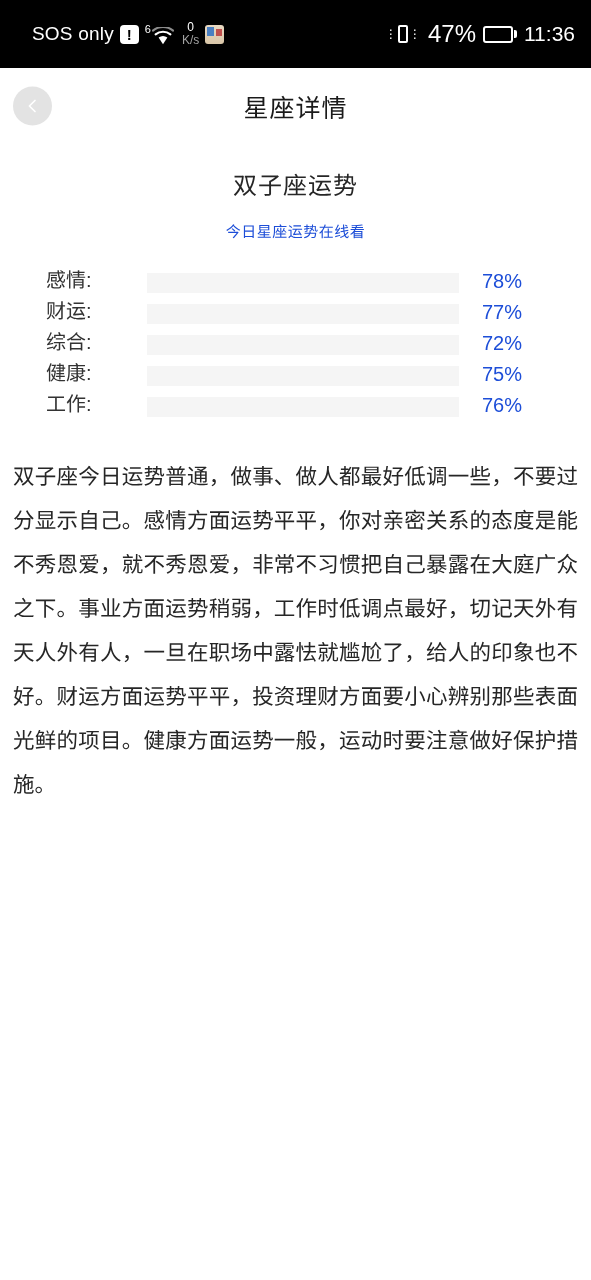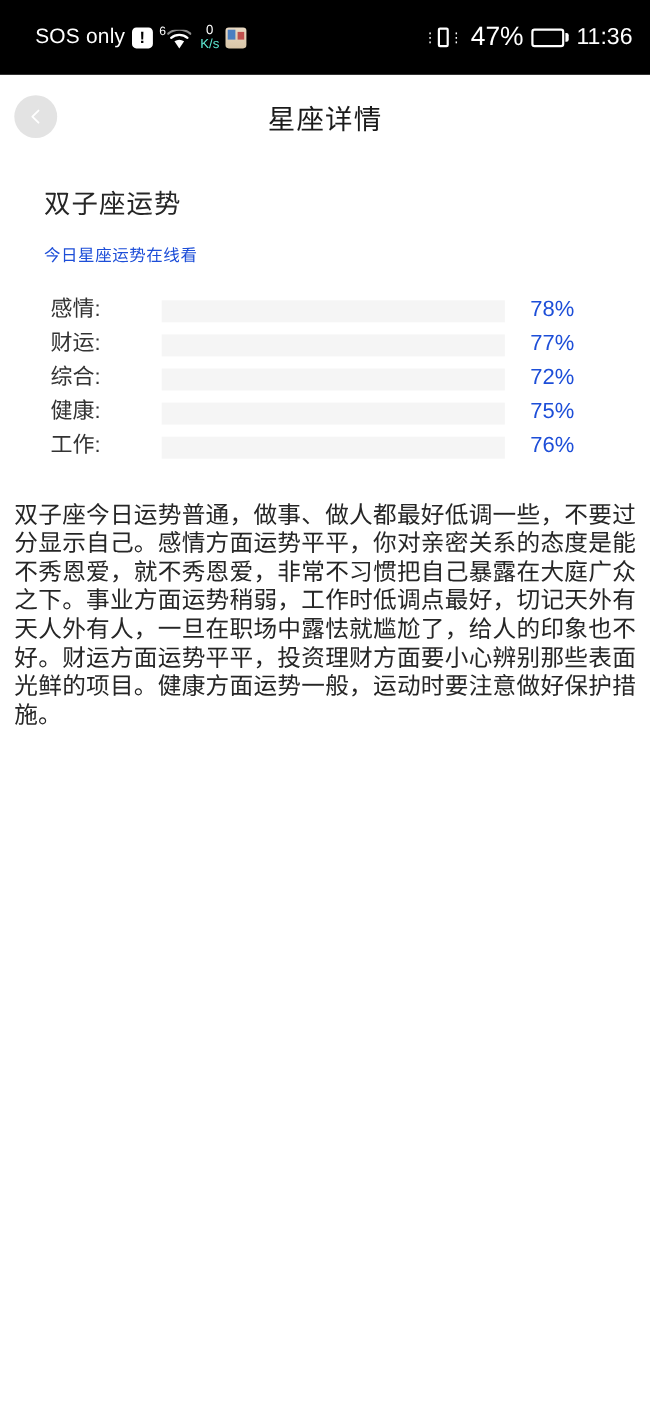--- a/index.html
+++ b/index.html
@@ -62,21 +62,21 @@
     margin-top: 1px;
   }
   .net-speed {
     display: flex;
     flex-direction: column;
     align-items: center;
     line-height: 1.05;
     margin-left: 2px;
   }
   .net-speed .spd-num { font-size: 12px; color: #ffffff; }
-  .net-speed .spd-unit { font-size: 12px; color: #5eead4; }
+  .net-speed .spd-unit { font-size: 12px; color: #a3a3a3; }
 
   .app-icon {
     width: 19px; height: 19px;
     border-radius: 3px;
     background: linear-gradient(#e9d9c3, #d9c6a8);
     position: relative;
     overflow: hidden;
   }
   .app-icon::before {
     content: "";
@@ -156,23 +156,22 @@
     cursor: pointer;
   }
   .page-title {
     font-size: 25px;
     color: #1a1a1a;
     letter-spacing: 1px;
   }
 
   
   .horo-head {
-    text-align: left;
+    text-align: center;
     margin-top: 22px;
-    margin-left: 40px;
   }
   .horo-title {
     font-size: 24px;
     color: #262626;
     letter-spacing: 1px;
   }
   .horo-sub {
     font-size: 15px;
     color: #1d4ed8;
     margin-top: 19px;
@@ -211,21 +210,21 @@
     text-align: center;
     font-size: 20px;
     color: #1d4ed8;
   }
 
   
   .description {
     margin-top: 38px;
     padding: 0 13px;
     font-size: 21.5px;
-    line-height: 26px;
+    line-height: 44px;
     color: #262626;
     text-align: justify;
     text-justify: inter-ideograph;
   }
 </style>
 </head>
 <body>
 
 <div class="status-bar">
   <div class="status-left">

